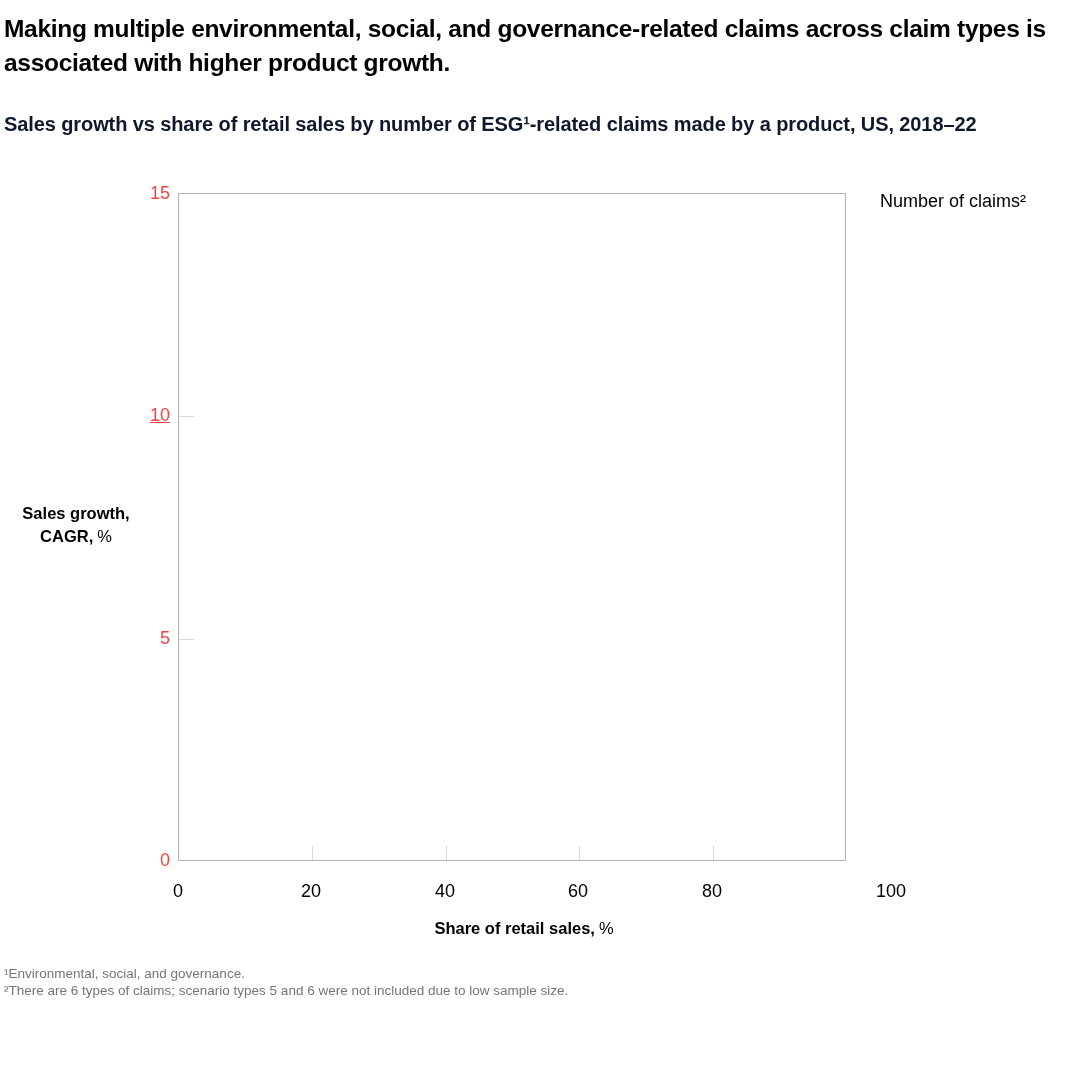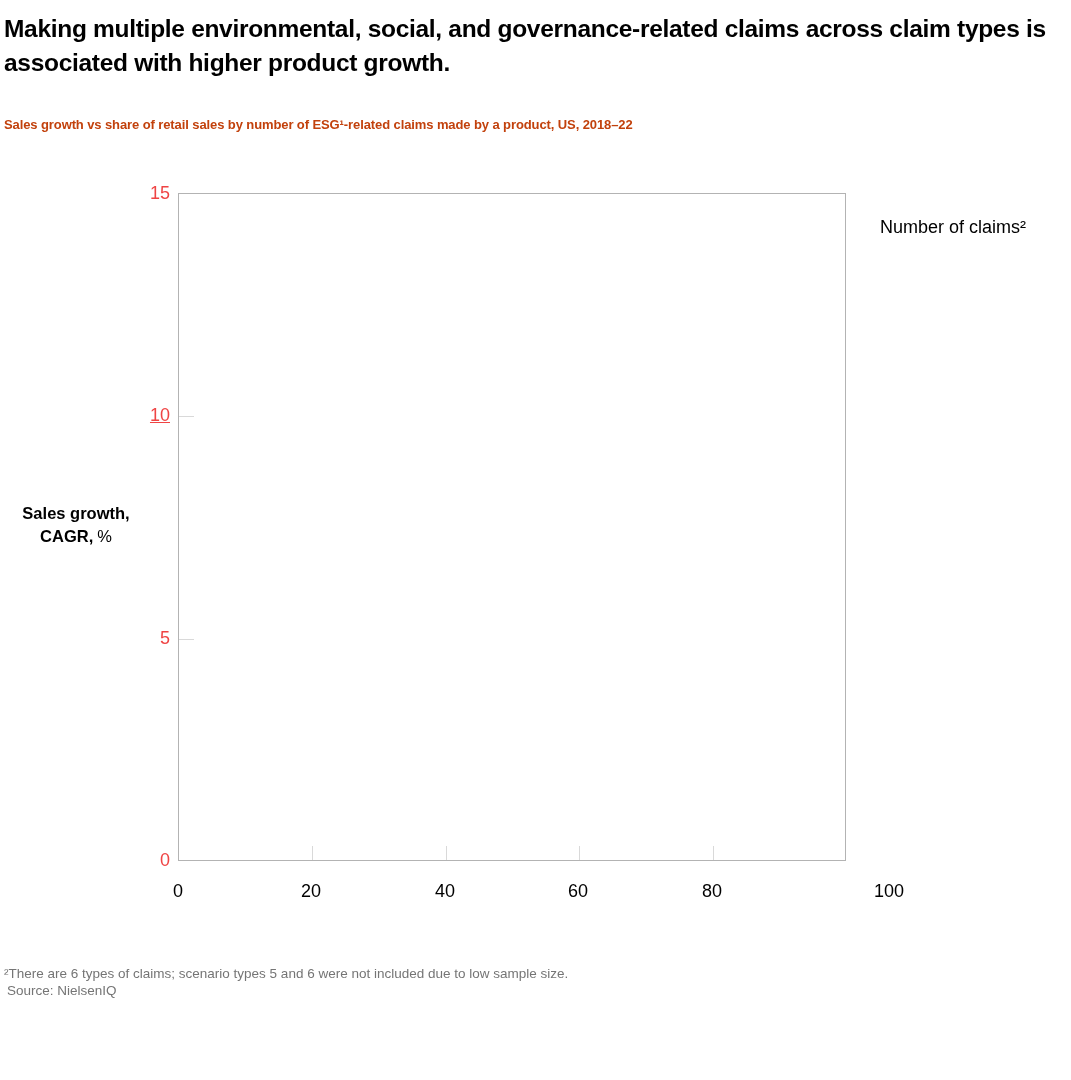--- a/index.html
+++ b/index.html
@@ -18,23 +18,23 @@
   .abs { position: absolute; }
 
   .title {
     left: 4px; top: 12px; width: 1052px;
     font-size: 24.5px; font-weight: bold;
     line-height: 34px; letter-spacing: -0.3px;
     color: #000;
   }
   .subtitle {
     left: 4px; top: 111px; width: 1005px;
-    font-size: 13px; font-weight: bold;
+    font-size: 20px; font-weight: bold;
     line-height: 27.5px; letter-spacing: -0.1px;
-    color: #c2410c;
+    color: #0f172a;
   }
 
   .plot-area {
     left: 178px; top: 193px;
     width: 668px; height: 668px;
     border: 1px solid #b3b3b3;
     background: #ffffff;
   }
   .y-tick-mark {
     position: absolute; left: 0; width: 15px; height: 1px;
@@ -68,21 +68,20 @@
   .x-axis-title {
     left: 324px; top: 917px; width: 400px;
     text-align: center;
     font-size: 16.5px; font-weight: bold; line-height: 22px;
     color: #000;
   }
   .legend-title {
     left: 880px; top: 190px; width: 180px;
     font-size: 18px; line-height: 22px; font-weight: normal;
     color: #000;
-    margin-top: 26px;
   }
 
   .footnotes {
     left: 4px; top: 966px; width: 900px;
     font-size: 13.5px; line-height: 16.6px;
     color: #757575;
   }
   .footnote-source { margin-left: 3px; }
 
   .brand {
@@ -113,30 +112,31 @@
   <div class="abs y-tick-label" style="top:183px;">15</div>
   <div class="abs y-tick-label" style="top:405px;text-decoration:underline;">10</div>
   <div class="abs y-tick-label" style="top:628px;">5</div>
   <div class="abs y-tick-label" style="top:850px;">0</div>
 
   <div class="abs x-tick-label" style="left:143px;">0</div>
   <div class="abs x-tick-label" style="left:276px;">20</div>
   <div class="abs x-tick-label" style="left:410px;">40</div>
   <div class="abs x-tick-label" style="left:543px;text-align:center;">60</div>
   <div class="abs x-tick-label" style="left:677px;">80</div>
-  <div class="abs x-tick-label" style="left:854px;">100</div>
+  <div class="abs x-tick-label" style="left:836px;text-align:right;">100</div>
 
   <div class="abs y-axis-title">
     <div>Sales growth,</div>
     <div><span>CAGR,</span><span class="reg">%</span></div>
   </div>
 
+  <div class="abs x-axis-title"><span>Share of retail sales,</span><span class="reg">%</span></div>
 
   <div class="abs legend-title">Number of claims²</div>
 
   <div class="abs footnotes">
+    <div>¹Environmental, social, and governance.</div>
     <div>²There are 6 types of claims; scenario types 5 and 6 were not included due to low sample size.</div>
-    <div class="footnote-source">Source: NielsenIQ</div>
   </div>
 
   <div class="abs brand">McKinsey &amp; Company</div>
 
 </div>
 
 </body></html>

